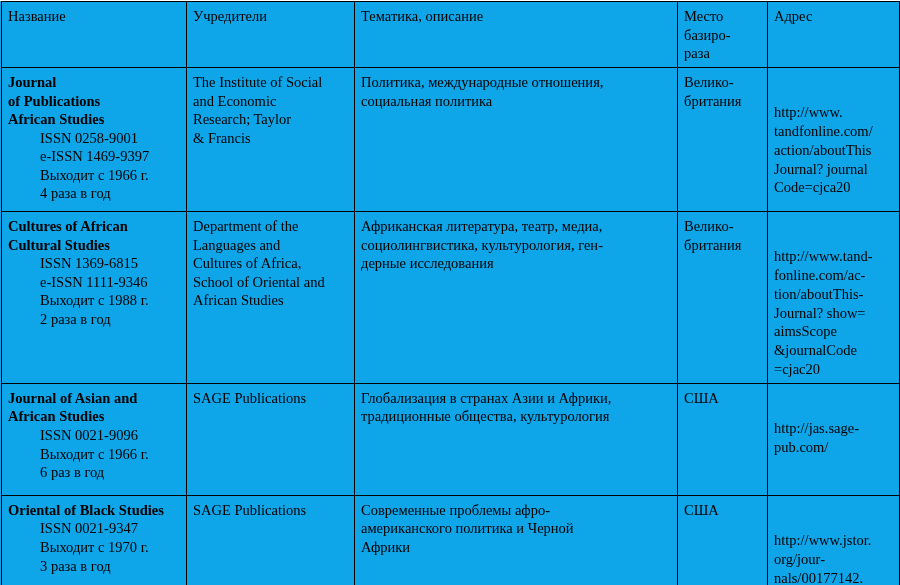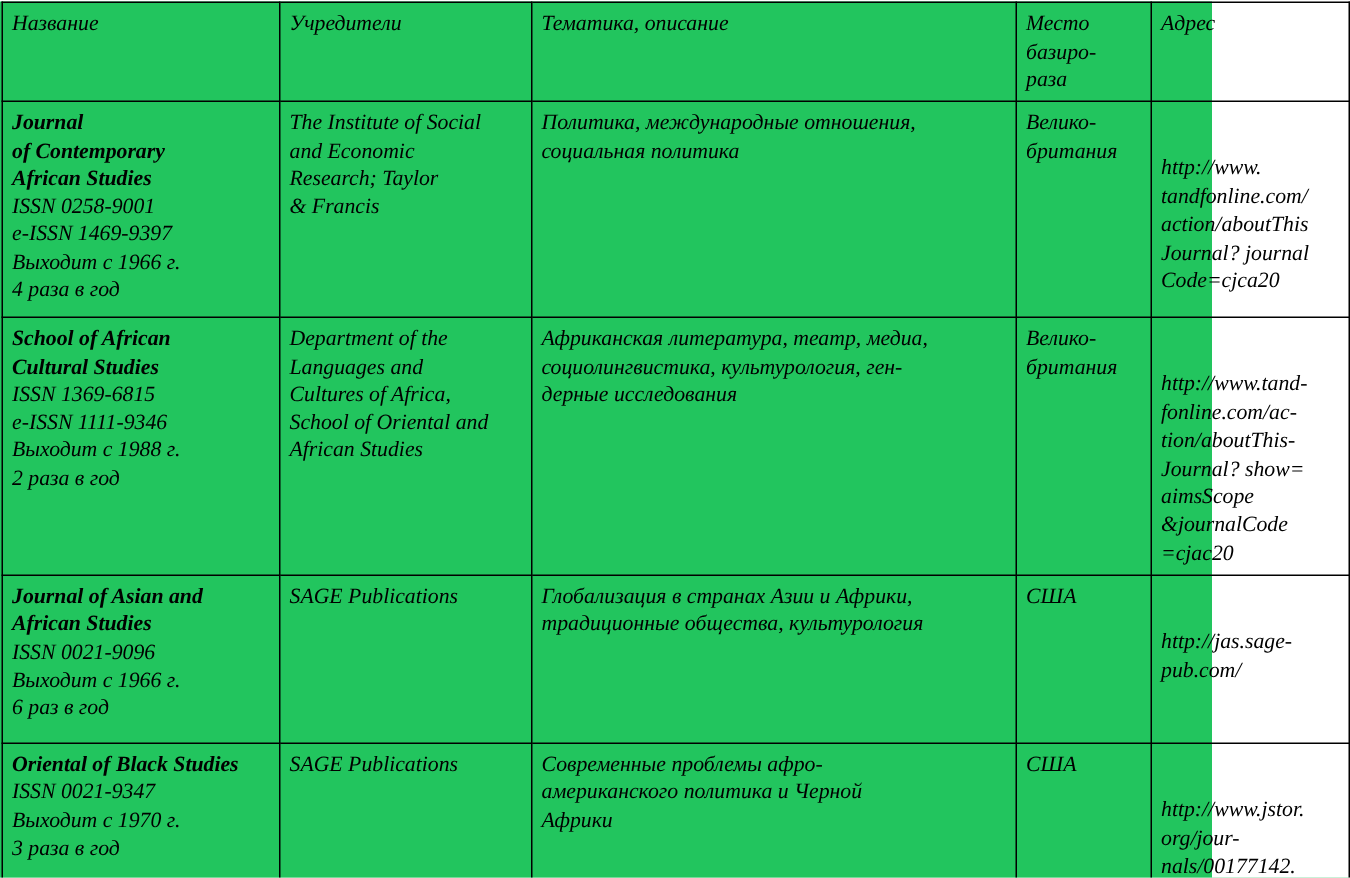--- a/index.html
+++ b/index.html
@@ -9,26 +9,25 @@
   }
   body {
     width: 900px;
     height: 585px;
     font-family: "Liberation Serif", "DejaVu Serif", serif;
     color: #000000;
     overflow: hidden;
   }
 
   .page {
-    width: 808px;
+    width: 900px;
     height: 585px;
     box-sizing: border-box;
     position: relative;
-    background: #22c55e;
-    font-style: italic;
+    background: #0ea5e9;
   }
 
   table.journals {
     border-collapse: collapse;
     width: 898px;
     margin: 1px 0 0 1px;
     table-layout: fixed;
   }
 
   table.journals td,
@@ -69,20 +68,21 @@
   tr.row-4 td { height: 100px; }
 
   .jtitle {
     font-weight: bold;
     display: block;
     white-space: pre-line;
   }
   .jmeta {
     display: block;
     white-space: pre-line;
+    margin-left: 32px;
   }
   .cell-text {
     display: block;
     white-space: pre-line;
   }
   .addr-text {
     display: block;
     white-space: pre-line;
     line-height: 1.3;
     margin-top: 30px;
@@ -126,21 +126,21 @@
             <span class="cell-text">Адрес</span>
           </th>
       </tr>
     </thead>
 
     <tbody>
 
       <tr class="row-1">
         <td>
           <span class="jtitle">Journal
-of Contemporary
+of Publications
 African Studies</span>
           <span class="jmeta">ISSN 0258-9001
 e-ISSN 1469-9397
 Выходит с 1966 г.
 4 раза в год</span>
         </td>
         <td>
           <span class="cell-text">The Institute of Social
 and Economic
 Research; Taylor
@@ -158,21 +158,21 @@
           <span class="addr-text">http://www.
 tandfonline.com/
 action/aboutThis
 Journal? journal
 Code=cjca20</span>
         </td>
       </tr>
 
       <tr class="row-2">
         <td>
-          <span class="jtitle">School of African
+          <span class="jtitle">Cultures of African
 Cultural Studies</span>
           <span class="jmeta">ISSN 1369-6815
 e-ISSN 1111-9346
 Выходит с 1988 г.
 2 раза в год</span>
         </td>
         <td>
           <span class="cell-text">Department of the
 Languages and
 Cultures of Africa,

